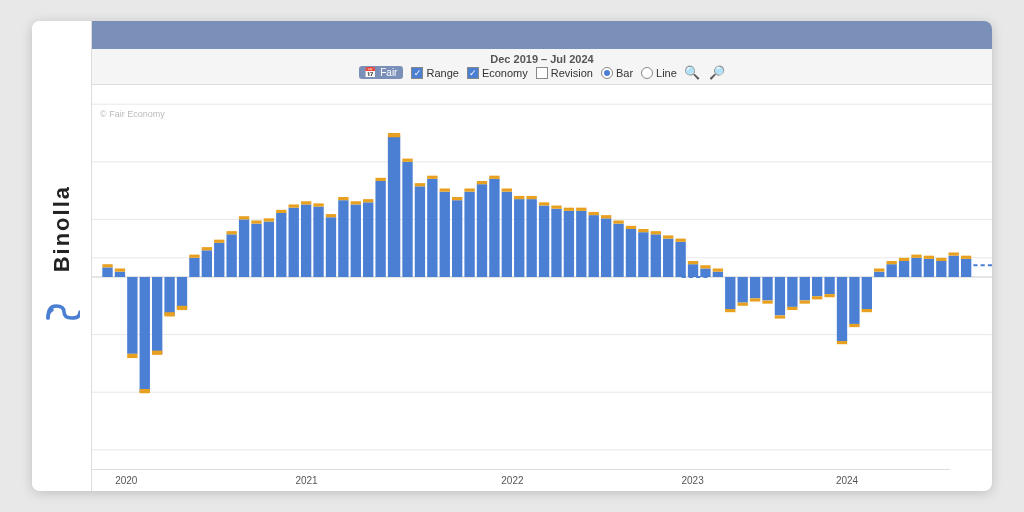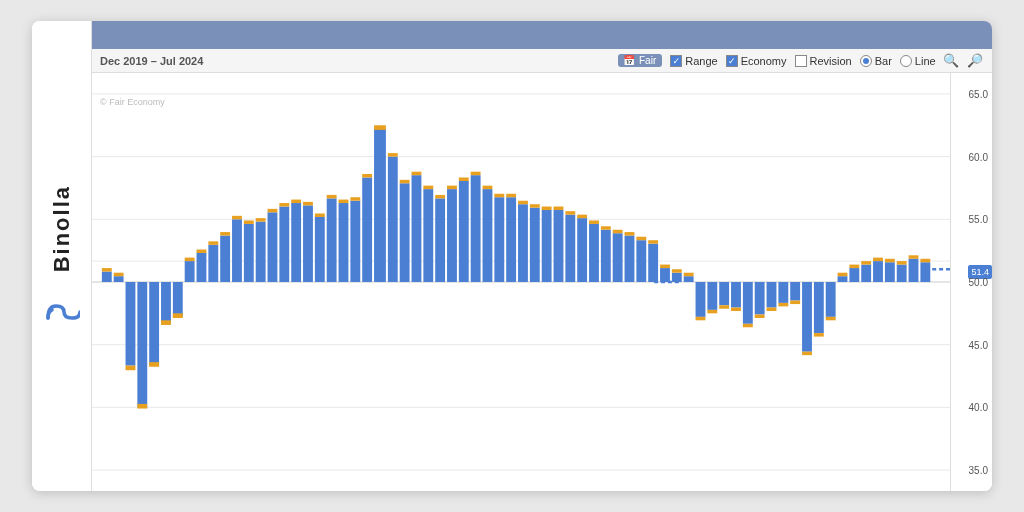--- a/index.html
+++ b/index.html
@@ -55,20 +55,21 @@
     }
     .chart-header {
       display: flex;
       align-items: center;
       justify-content: space-between;
       padding: 4px 8px;
       background: #f5f5f5;
       border-bottom: 1px solid #ddd;
       font-size: 11px;
       color: #333;
+      flex-direction: column;
     }
     .chart-header-left {
       font-weight: bold;
       color: #555;
     }
     .chart-header-right {
       display: flex;
       align-items: center;
       gap: 8px;
     }
@@ -432,26 +433,23 @@
           <rect x="828" y="157" width="10" height="3" fill="#e8a020"></rect>
 
           <rect x="840" y="163" width="10" height="17" fill="#4a7fd4"></rect>
           <rect x="840" y="160" width="10" height="3" fill="#e8a020"></rect>
 
           <line x1="852" y1="169" x2="870" y2="169" stroke="#4a7fd4" stroke-width="2" stroke-dasharray="4,3"></line>
           <line x1="570" y1="180" x2="596" y2="180" stroke="#4a7fd4" stroke-width="2" stroke-dasharray="4,3"></line>
         </svg>
       </div>
 
-      <div class="y-axis">
-        <span class="y-label" style="top:5%;">65.0</span>
-        <span class="y-label" style="top:20%;">60.0</span>
-        <span class="y-label" style="top:35%;">55.0</span>
-        <span class="y-badge" style="top:46%; font-size:9px; padding:2px 3px;">51.4</span>
-        <span class="y-label" style="top:50%;">50.0</span>
-        <span class="y-label" style="top:65%;">45.0</span>
-        <span class="y-label" style="top:80%;">40.0</span>
-        <span class="y-label" style="top:95%;">35.0</span>
-      </div>
     </div>
 
+    <div class="x-axis-row" style="margin-right:42px;">
+      <span class="x-label" style="left:4%;">2020</span>
+      <span class="x-label" style="left:25%;">2021</span>
+      <span class="x-label" style="left:49%;">2022</span>
+      <span class="x-label" style="left:70%;">2023</span>
+      <span class="x-label" style="left:88%;">2024</span>
+    </div>
   </div>
 </div>
 
 </body></html>

